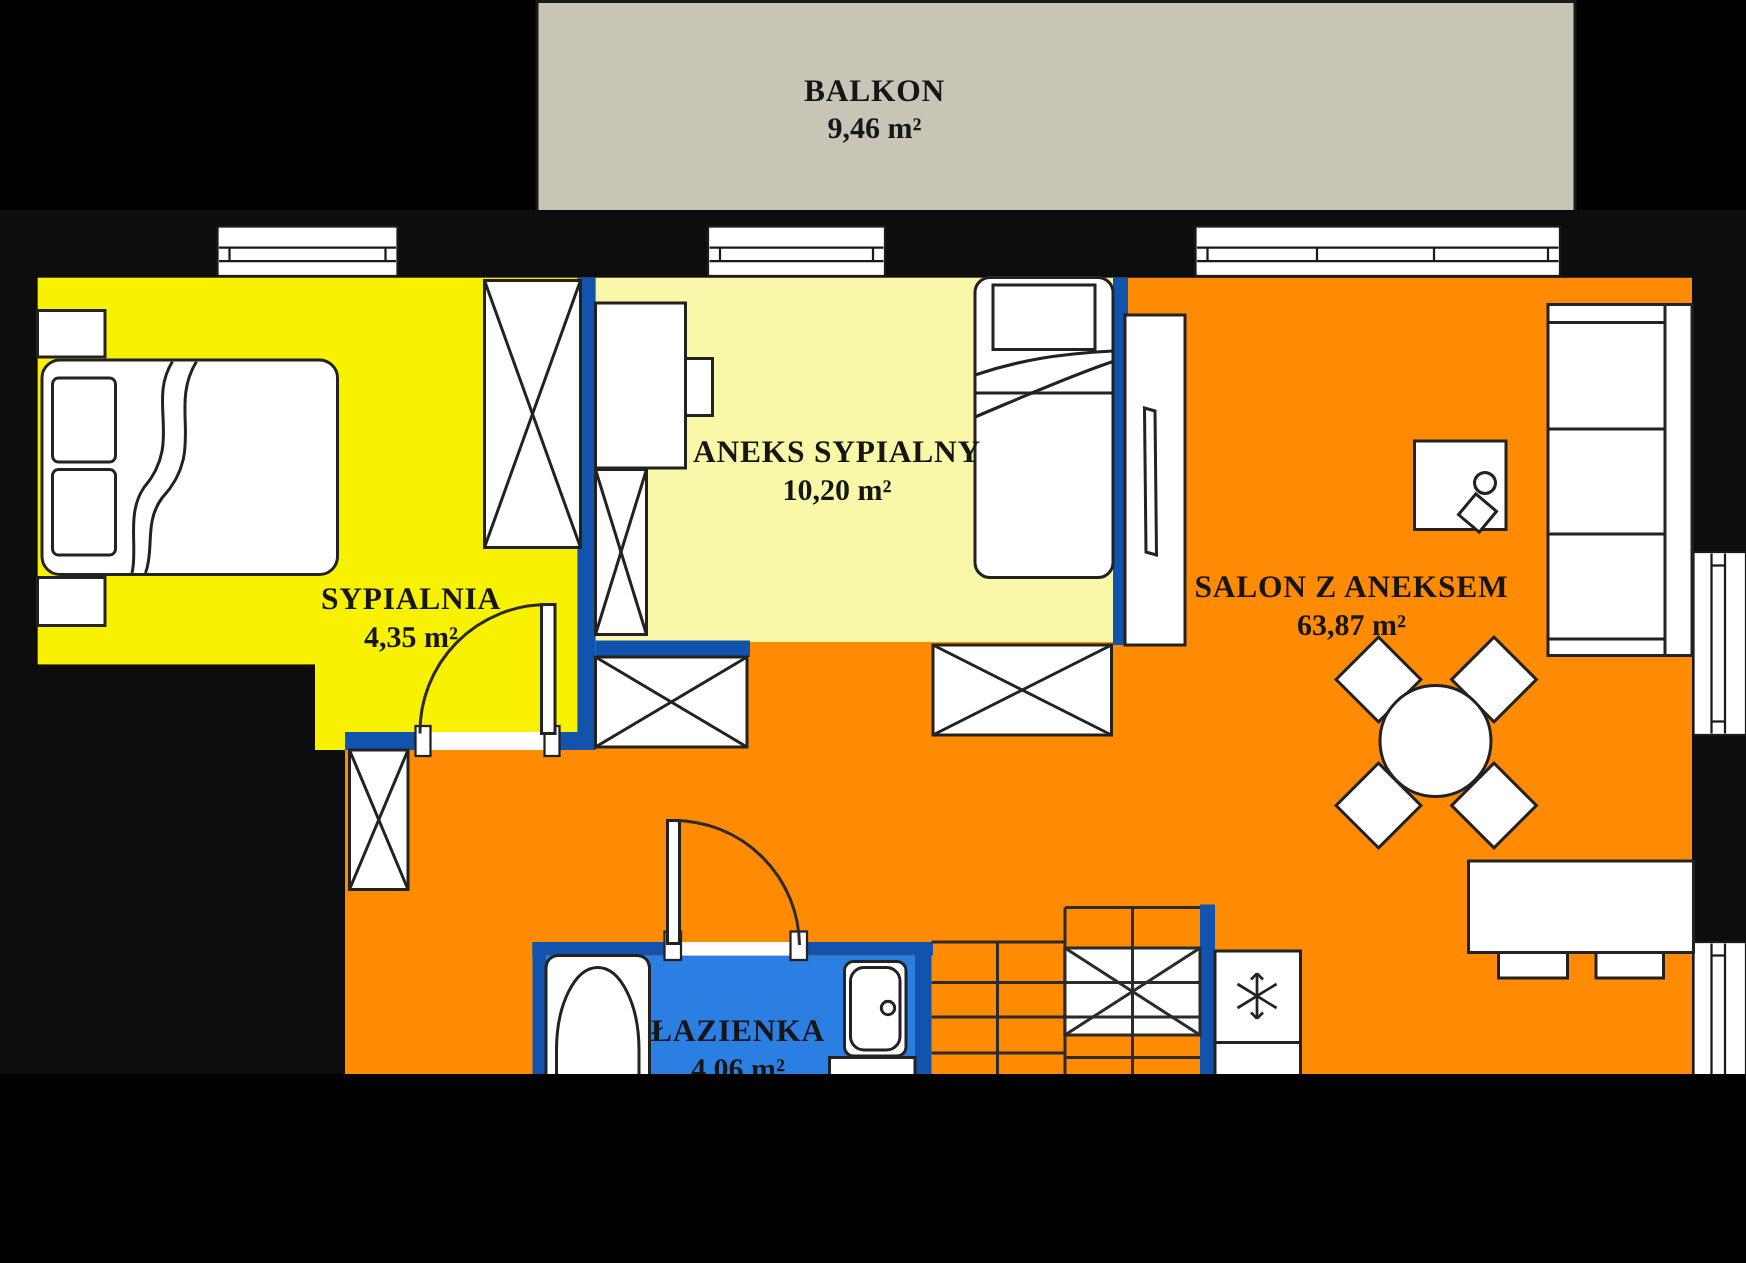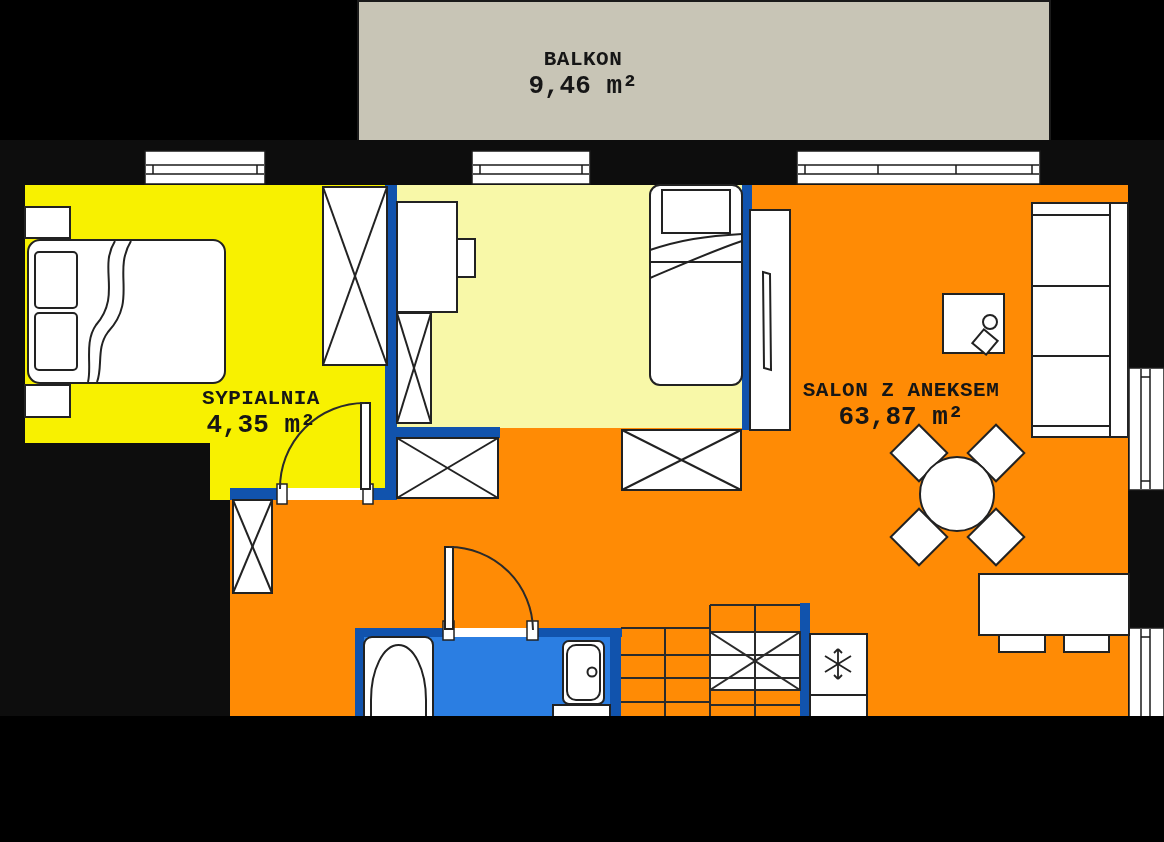--- a/index.html
+++ b/index.html
@@ -1,22 +1,22 @@
 <!DOCTYPE html>
 <html><head>
 <meta charset="utf-8">
 <style>
   html,body{margin:0;padding:0;background:#000;}
   #plan{position:relative;width:1164px;height:716px;background:#000;overflow:hidden;
-        font-family:Liberation Mono, monospace;}
+        font-family:Liberation Serif, serif;}
   #plan svg{position:absolute;left:0;top:0;}
   .label{position:absolute;transform:translate(-50%,-50%);text-align:center;
          font-weight:700;color:#161616;white-space:nowrap;z-index:5;}
   .l1{font-size:21px;line-height:26px;letter-spacing:.5px;}
-  .l2{font-size:26px;line-height:26px;}
+  .l2{font-size:20px;line-height:26px;}
 </style>
 </head>
 <body>
 
 <div id="plan">
 <svg width="1164" height="842" viewBox="0 0 1164 842">
 
   <g>
     <rect x="358" y="1" width="692" height="147" fill="#C8C5B6" stroke="#1a1a1a" stroke-width="2"></rect>
   </g>
@@ -294,21 +294,29 @@
       <rect x="246" y="732" width="9" height="88" fill="#fff" stroke="#222" stroke-width="2"></rect>
       <path d="M 251,732 A 88,88 0 0 1 339,819" fill="none" stroke="#2b2b2b" stroke-width="2"></path>
     </g>
   </g>
 </svg>
 
   <div class="label" style="left:583px;top:73px">
     <div class="l1">BALKON</div>
     <div class="l2">9,46 m²</div>
   </div>
-  <div class="label" style="left:261px;top:412px">
+  <div class="label" style="left:274px;top:412px">
     <div class="l1">SYPIALNIA</div>
     <div class="l2">4,35 m²</div>
+  </div>
+  <div class="label" style="left:558px;top:314px">
+    <div class="l1">ANEKS SYPIALNY</div>
+    <div class="l2">10,20 m²</div>
   </div>
   <div class="label" style="left:901px;top:404px">
     <div class="l1">SALON Z ANEKSEM</div>
     <div class="l2">63,87 m²</div>
   </div>
+  <div class="label" style="left:492px;top:700px">
+    <div class="l1">ŁAZIENKA</div>
+    <div class="l2">4,06 m²</div>
+  </div>
 </div>
 
 </body></html>

